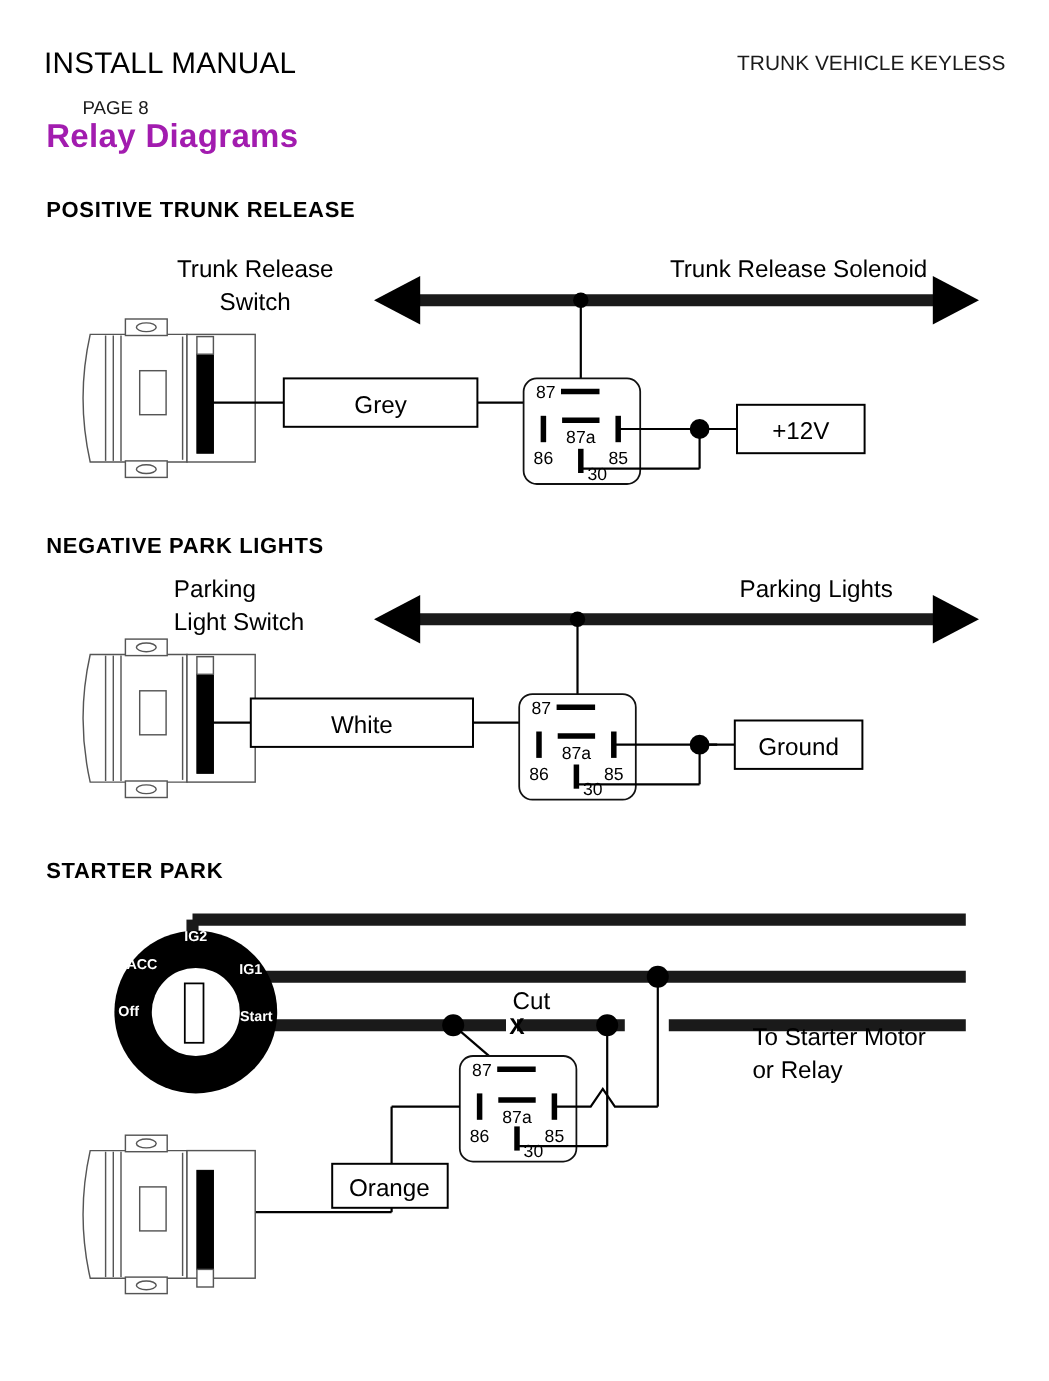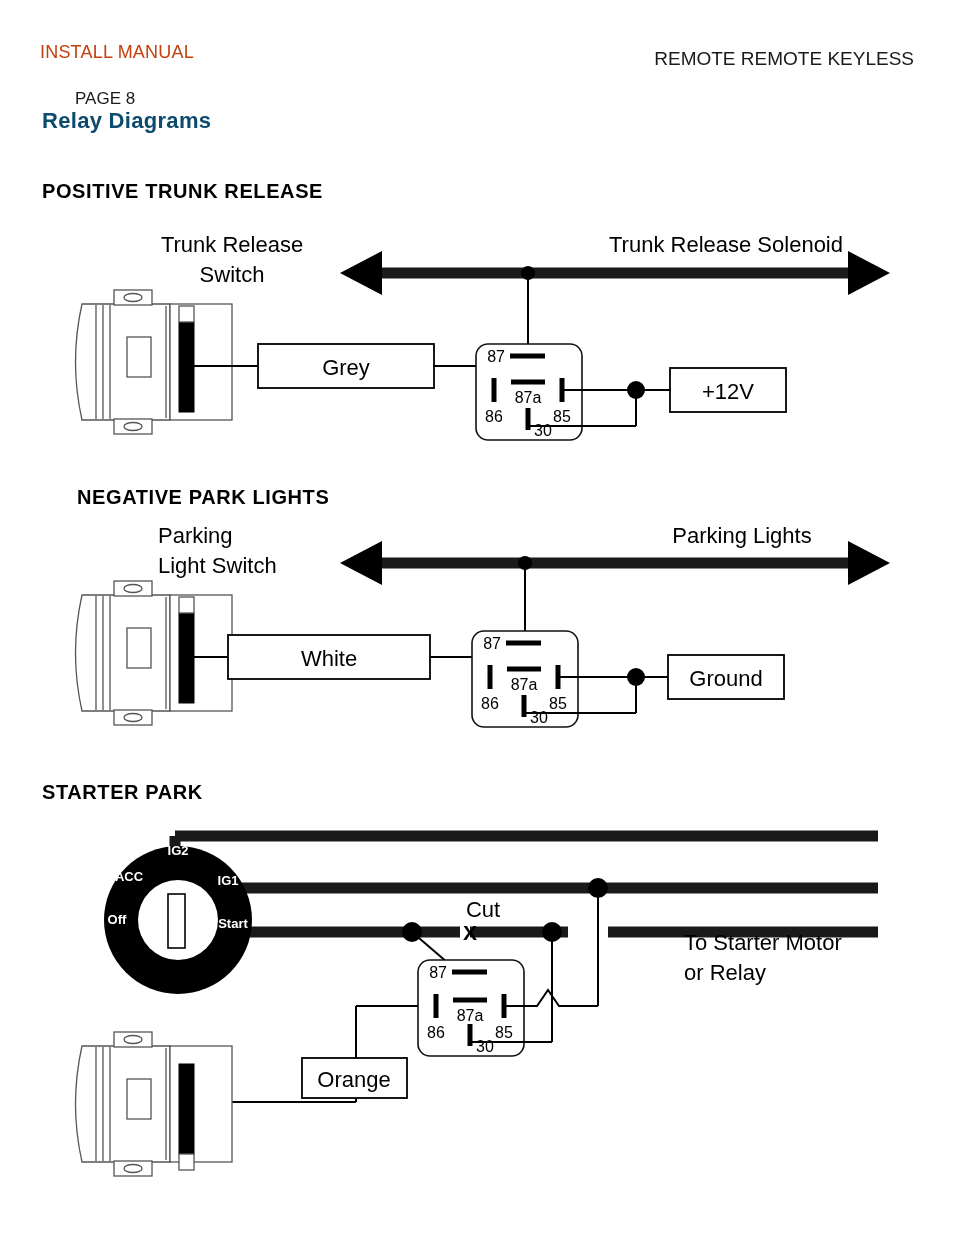--- a/index.html
+++ b/index.html
@@ -6,42 +6,42 @@
   body{
     width:954px;height:1255px;position:relative;
     font-family:"Liberation Sans","DejaVu Sans",sans-serif;
     color:#111111;overflow:hidden;
   }
   .page{position:absolute;inset:0;}
 
   
   #header-manual-title{
     position:absolute;left:40px;top:42px;
-    font-size:18px;letter-spacing:.2px;font-weight:400;color:#c2410c;
+    font-size:27px;letter-spacing:.2px;font-weight:400;color:#000000;
   }
   #header-page-number{
     position:absolute;left:75px;top:89px;
     font-size:17px;font-weight:400;color:#1a1a1a;
   }
   #header-product-name{
     position:absolute;right:40px;top:48px;
     font-size:19px;font-weight:400;color:#1a1a1a;white-space:nowrap;
   }
   #page-title{
     position:absolute;left:42px;top:108px;
-    font-size:22px;font-weight:bold;letter-spacing:.3px;color:#0c4a6e;
+    font-size:30px;font-weight:bold;letter-spacing:.3px;color:#a21caf;
   }
 
   
   .section-heading{
     position:absolute;left:42px;
     font-size:20px;font-weight:bold;letter-spacing:.6px;color:#000;
   }
   #section-heading-0{top:180px;}
-  #section-heading-1{top:486px;margin-left:35px;}
+  #section-heading-1{top:486px;}
   #section-heading-2{top:781px;}
 
   
   .diagram{position:absolute;left:0;}
   #diagram-positive-trunk-release{top:222px;width:954px;height:250px;}
   #diagram-negative-park-lights{top:513px;width:954px;height:250px;}
   #diagram-starter-kill{top:812px;width:954px;height:430px;}
 
   svg{display:block;overflow:visible;}
   .wire{stroke:#000;stroke-width:2;fill:none;}
@@ -65,21 +65,21 @@
   .ign-lbl{fill:#fff;font-size:13px;font-weight:bold;font-family:"Liberation Sans","DejaVu Sans",sans-serif;}
   .cut-x{font-size:21px;font-weight:bold;fill:#000;}
 </style>
 </head>
 <body>
 
 <div class="page">
 
   <div id="header-manual-title">INSTALL MANUAL</div>
   <div id="header-page-number">PAGE 8</div>
-  <div id="header-product-name">REMOTE REMOTE KEYLESS</div>
+  <div id="header-product-name">TRUNK VEHICLE KEYLESS</div>
   <div id="page-title">Relay Diagrams</div>
 
   <div class="section-heading" id="section-heading-0">POSITIVE TRUNK RELEASE</div>
   <div class="section-heading" id="section-heading-1">NEGATIVE PARK LIGHTS</div>
   <div class="section-heading" id="section-heading-2">STARTER PARK</div>
 
   <svg class="diagram" id="diagram-positive-trunk-release" viewBox="0 0 954 250" width="954" height="250">
 
     <text class="lbl diaglabel" x="232" y="30" text-anchor="middle">Trunk Release</text>
     <text class="lbl diaglabel" x="232" y="60" text-anchor="middle">Switch</text>

